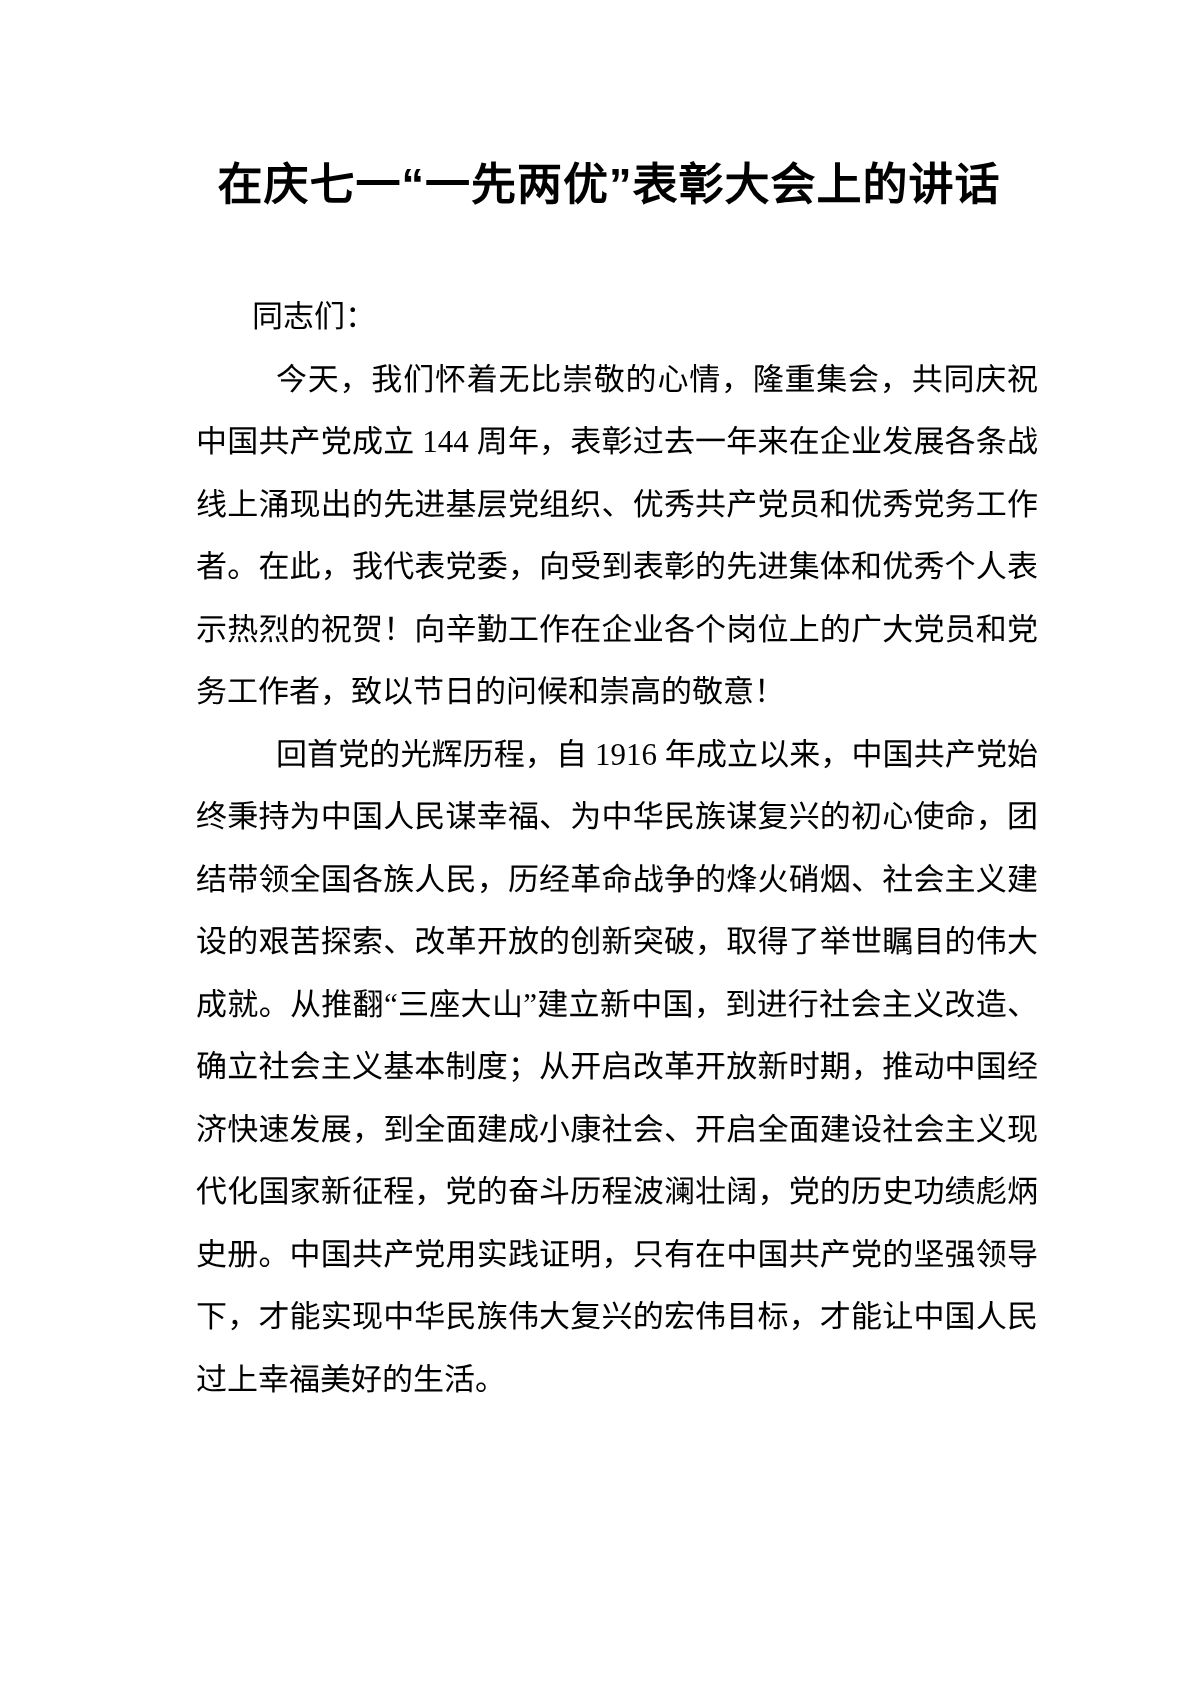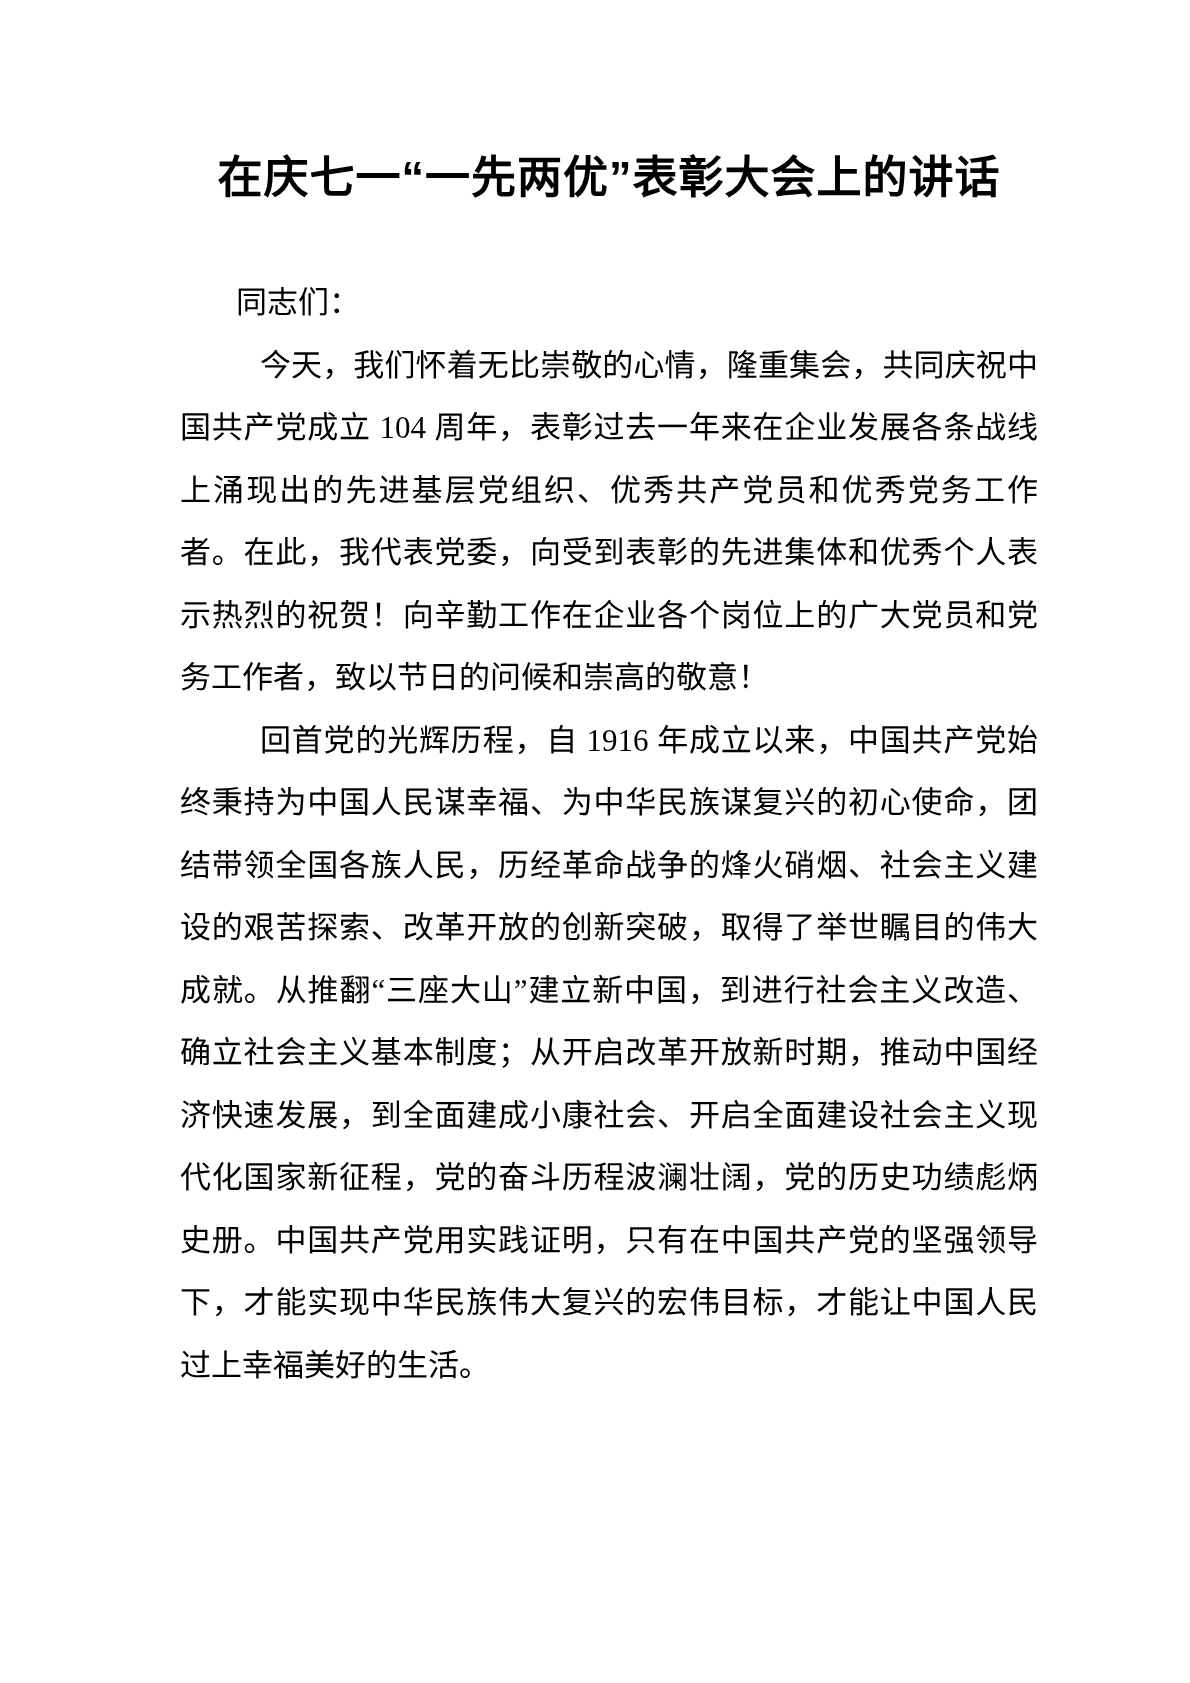--- a/index.html
+++ b/index.html
@@ -10,31 +10,32 @@
   .page {
     position: relative;
     width: 1190px;
     height: 1683px;
     background: #ffffff;
     box-sizing: border-box;
     padding: 148px 152px 0 180px;
     overflow: hidden;
   }
   .doc-title {
-    margin: 2px;
+    margin: 9px;
     color: #000000;
     font-family: "Liberation Sans", "DejaVu Sans", sans-serif;
     font-weight: 700;
     font-size: 45px;
     line-height: 56px;
     text-align: center;
     letter-spacing: 1px;
   }
   .doc-body {
     padding-top: 64px;
+    margin-left: 16px;
   }
   .para {
     margin: 0;
     color: #000000;
     font-family: "Liberation Serif", "DejaVu Serif", serif;
     font-size: 31px;
     line-height: 62.5px;
     text-align: justify;
     text-justify: inter-character;
     text-indent: 80px;
@@ -45,18 +46,18 @@
 </style>
 </head>
 <body>
 
 <div class="page">
   <h1 class="doc-title">在庆七一“一先两优”表彰大会上的讲话</h1>
 
   <div class="doc-body">
     <p class="para salutation">同志们：</p>
 
-    <p class="para">今天，我们怀着无比崇敬的心情，隆重集会，共同庆祝中国共产党成立 104 周年，表彰过去一年来在企业发展各条战线上涌现出的先进基层党组织、优秀共产党员和优秀党务工作者。在此，我代表党委，向受到表彰的先进集体和优秀个人表示热烈的祝贺！向辛勤工作在企业各个岗位上的广大党员和党务工作者，致以节日的问候和崇高的敬意！</p>
+    <p class="para">今天，我们怀着无比崇敬的心情，隆重集会，共同庆祝中国共产党成立 144 周年，表彰过去一年来在企业发展各条战线上涌现出的先进基层党组织、优秀共产党员和优秀党务工作者。在此，我代表党委，向受到表彰的先进集体和优秀个人表示热烈的祝贺！向辛勤工作在企业各个岗位上的广大党员和党务工作者，致以节日的问候和崇高的敬意！</p>
 
     <p class="para">回首党的光辉历程，自 1916 年成立以来，中国共产党始终秉持为中国人民谋幸福、为中华民族谋复兴的初心使命，团结带领全国各族人民，历经革命战争的烽火硝烟、社会主义建设的艰苦探索、改革开放的创新突破，取得了举世瞩目的伟大成就。从推翻“三座大山”建立新中国，到进行社会主义改造、确立社会主义基本制度；从开启改革开放新时期，推动中国经济快速发展，到全面建成小康社会、开启全面建设社会主义现代化国家新征程，党的奋斗历程波澜壮阔，党的历史功绩彪炳史册。中国共产党用实践证明，只有在中国共产党的坚强领导下，才能实现中华民族伟大复兴的宏伟目标，才能让中国人民过上幸福美好的生活。</p>
 
   </div>
 </div>
 
 </body></html>

